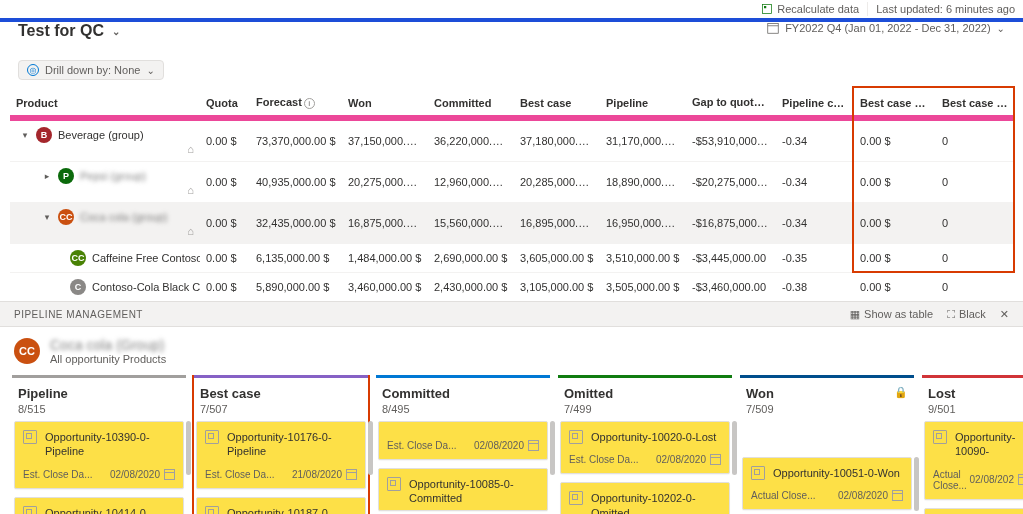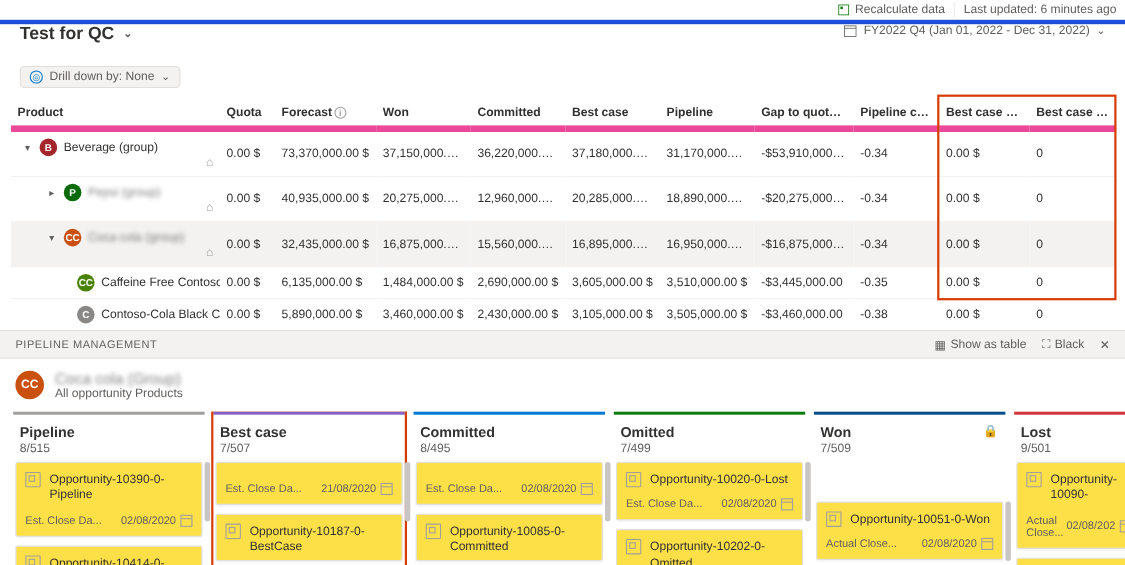--- a/index.html
+++ b/index.html
@@ -288,20 +288,24 @@
       </div>
     </div>
     <div class="lane hl">
       <div class="bar bar-purple"></div>
       <div class="lhead">
         <div class="lname"><span>Best case</span></div>
         <div class="lcount">7/507</div>
       </div>
       <div class="cards" style="position: relative;">
         <div class="card">
+          <div class="ctop">
+            <div class="cicon"></div>
+            <div class="ctitle">Opportunity-10176-0-Pipeline</div>
+          </div>
           <div class="crow">
             <span>Est. Close Da...</span>
             <span class="date">
               <span>21/08/2020</span>
               <span class="calicon"></span>
             </span>
           </div>
         </div>
         <div class="scrollthumb"></div>
         <div class="card" style="padding-bottom: 4px;">

